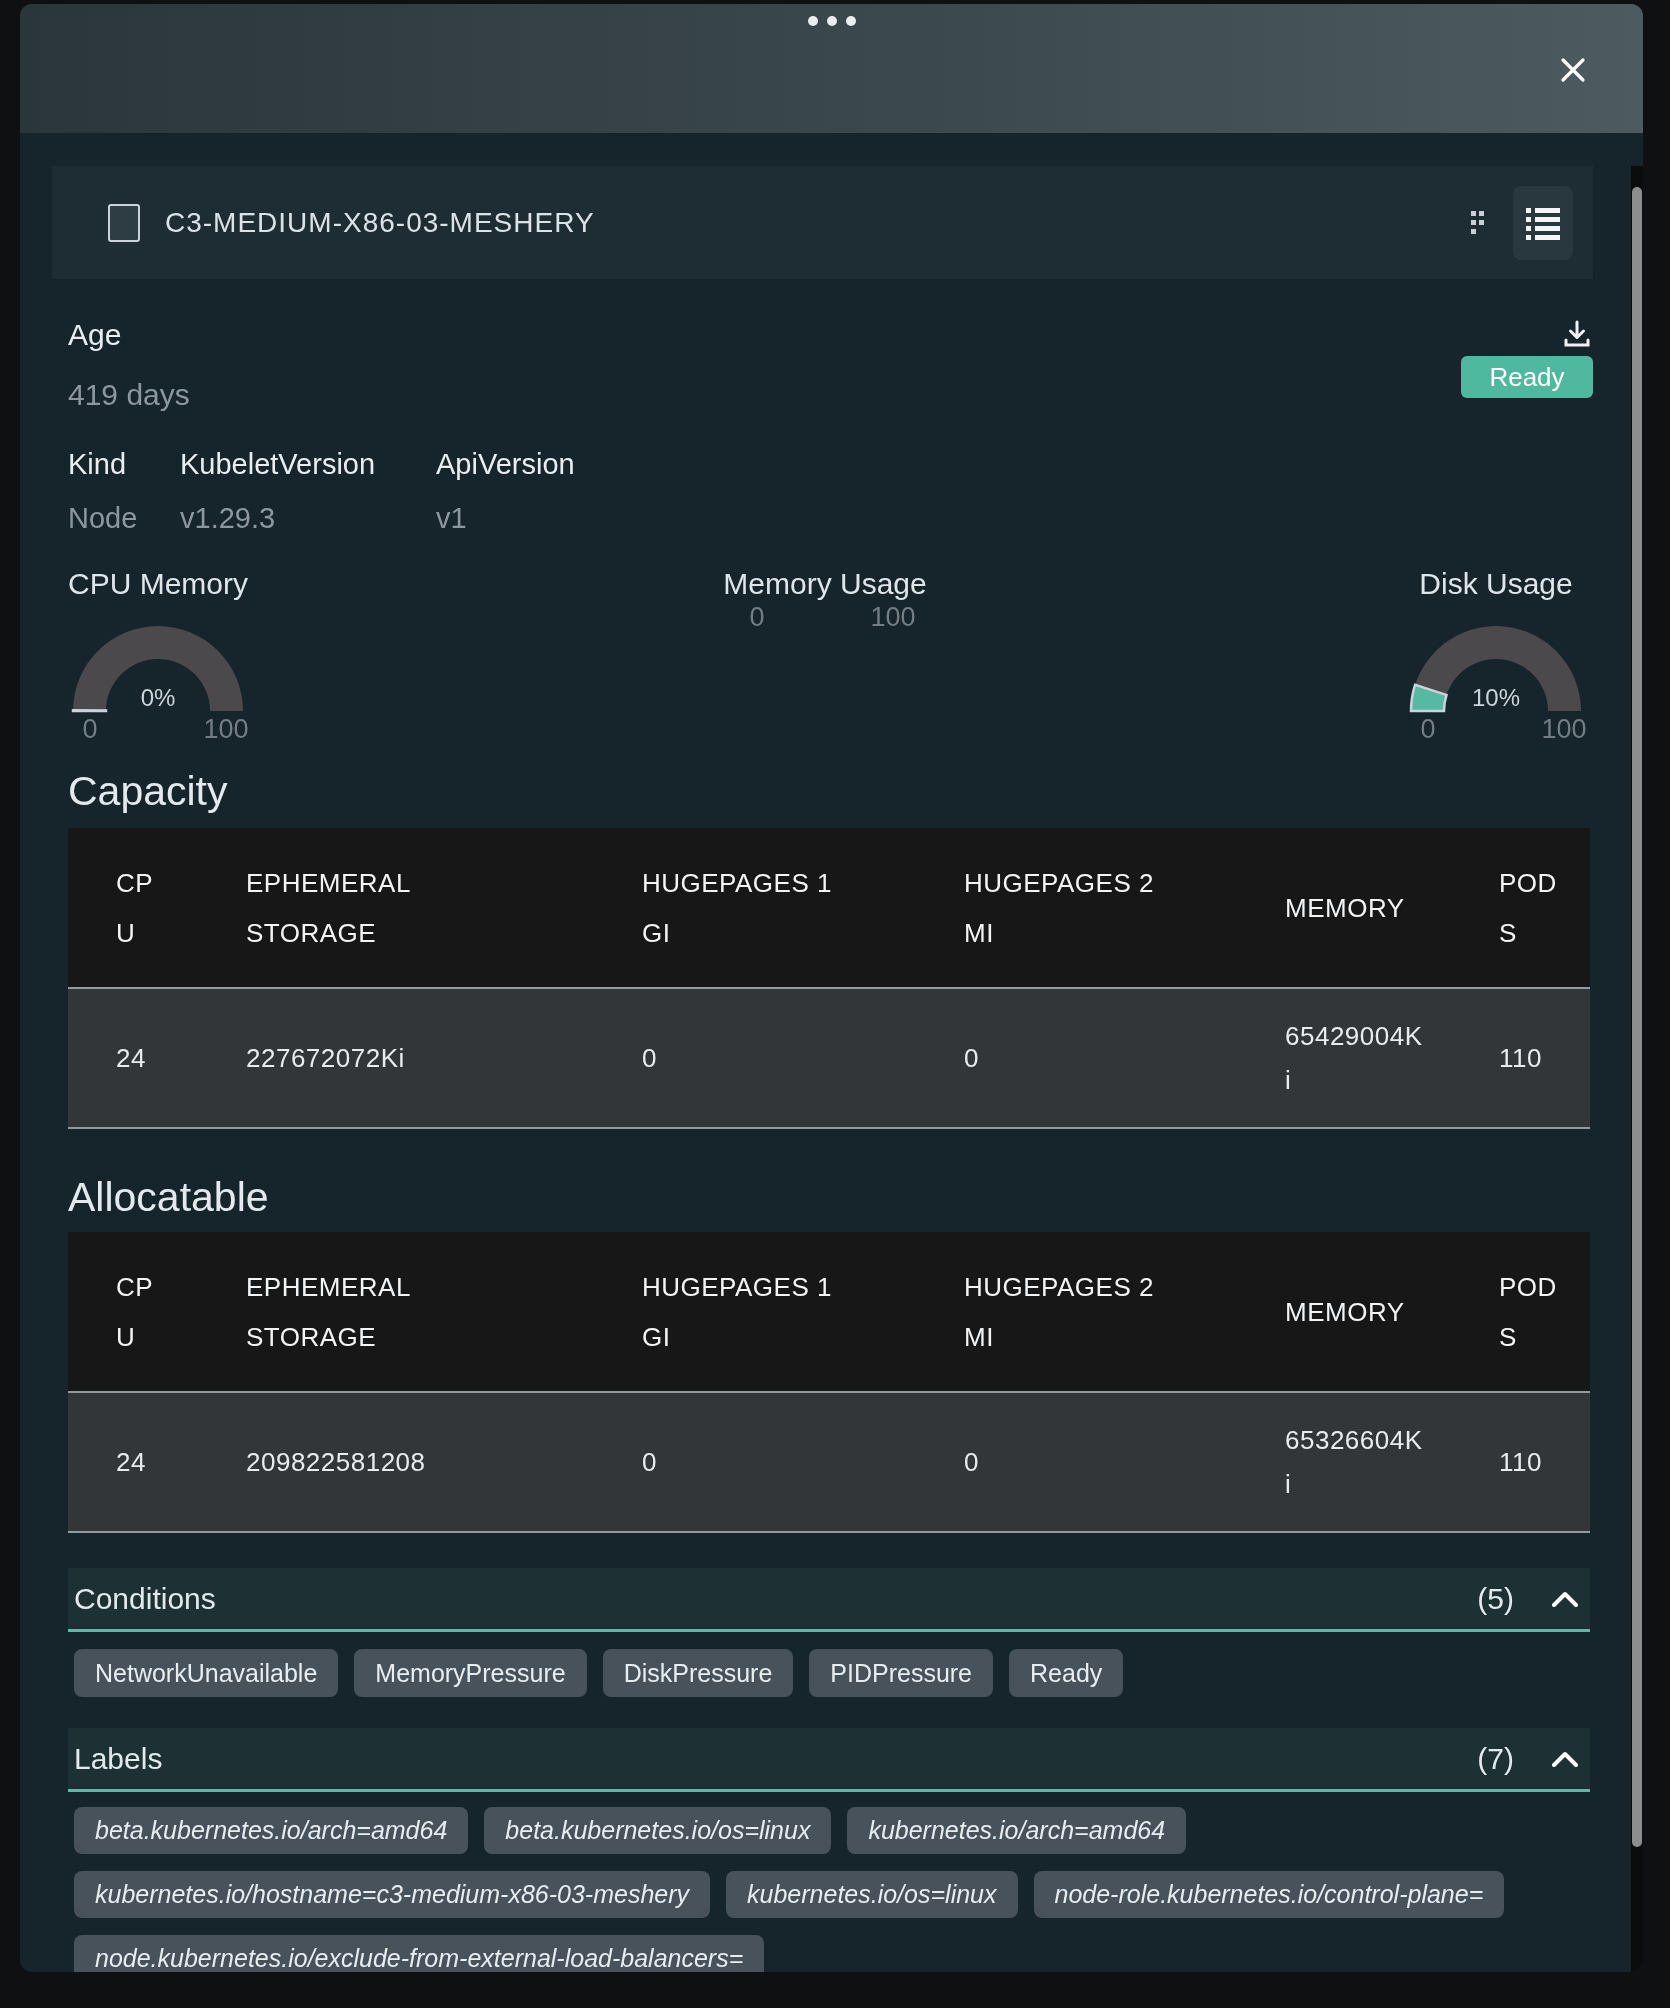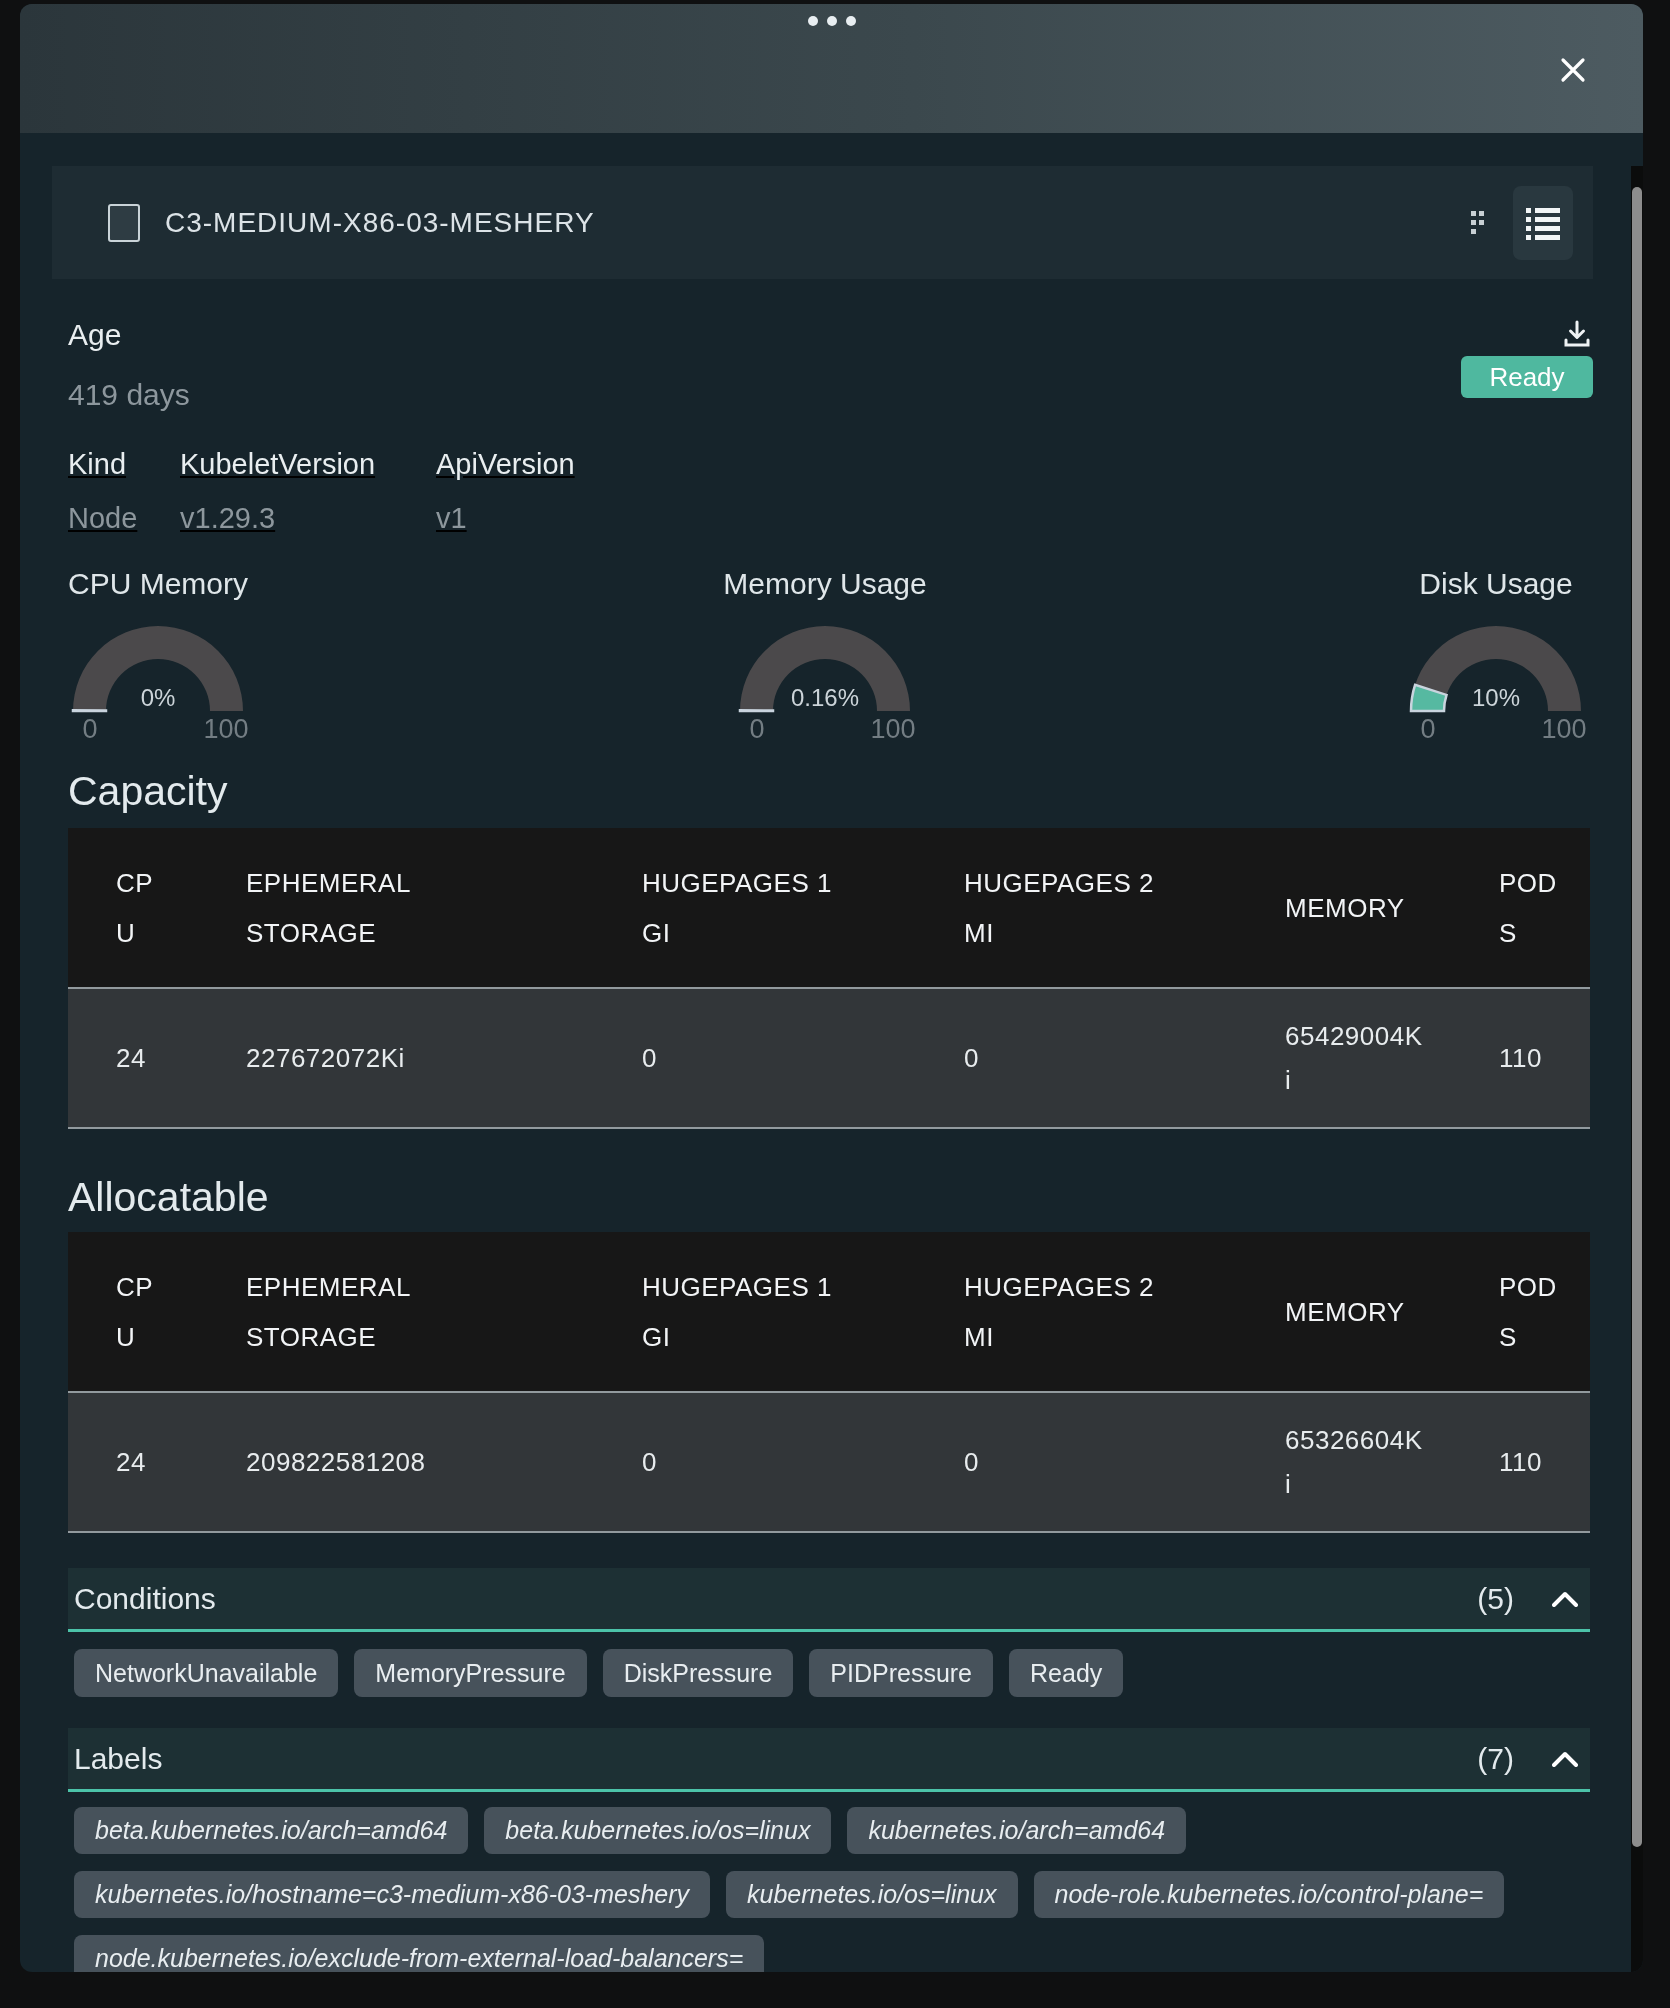--- a/index.html
+++ b/index.html
@@ -41,21 +41,21 @@
   .meta-row { margin:39px 50px 0 48px; display:flex; justify-content:space-between; }
   .meta-label { font-size:30px; color:#e9eef0; line-height:34px; }
   .meta-value { margin-top:26px; font-size:30px; color:#8d979d; line-height:34px; }
   .meta-right { display:flex; flex-direction:column; align-items:flex-end; }
   .dl-icon { width:32px; height:32px; color:#eef2f4; cursor:pointer; }
   .status-badge { margin-top:6px; width:132px; height:42px; background:#4fb89f;
     border-radius:6px; color:#fff; font-size:26px; display:flex; align-items:center;
     justify-content:center; }
 
   
-  .kv-row { margin:35px 50px 4px 48px; display:flex;text-decoration:underline; }
+  .kv-row { margin:35px 50px 4px 48px; display:flex; }
   .kv-col:nth-child(1){ width:112px; } .kv-col:nth-child(2){ width:256px; }
   .kv-label { font-size:29px; color:#e9eef0; line-height:34px; }
   .kv-value { margin-top:20px; font-size:29px; color:#8d979d; line-height:34px; }
 
   
   .gauges { position:relative; margin:31px 50px 0 48px; height:177px; }
   .gauge { position:absolute; top:0; width:240px; }
   .gauge-title { text-align:center; font-size:30px; color:#dfe6e9; line-height:36px; }
   .gauge-wrap { position:relative; width:240px; height:110px; margin-top:2px; }
   .gauge-value { position:absolute; left:0; right:0; bottom:2px; text-align:center;
@@ -189,24 +189,20 @@
               <path d="M 35 106.99999999999999 A 85 85 0 0 1 205 107 L 172 107 A 52 52 0 0 0 68 107 Z" fill="#4b494b"></path>
               <path d="M 35 106.99999999999999 A 85 85 0 0 1 35.00262160019288 106.33241842445953 L 68.00160380247094 106.591597153787 A 52 52 0 0 0 68 107 Z" fill="#56b9a1" stroke="#c9d4de" stroke-width="2.5"></path>
             </svg><div class="gauge-value">0%</div></div>
           <div class="gauge-ticks">
             <span class="tick-min">0</span>
             <span class="tick-max">100</span>
           </div>
         </div>
         <div class="gauge" style="left: 637px;">
           <div class="gauge-title">Memory Usage</div>
-          <div class="gauge-wrap"><svg width="240" height="110" viewBox="0 0 240 110">
-              <path d="M 35 106.99999999999999 A 85 85 0 0 1 205 107 L 172 107 A 52 52 0 0 0 68 107 Z" fill="#4b494b"></path>
-              <path d="M 35 106.99999999999999 A 85 85 0 0 1 35.00262160019288 106.33241842445953 L 68.00160380247094 106.591597153787 A 52 52 0 0 0 68 107 Z" fill="#56b9a1" stroke="#c9d4de" stroke-width="2.5"></path>
-            </svg><div class="gauge-value">0.16%</div></div>
           <div class="gauge-ticks">
             <span class="tick-min">0</span>
             <span class="tick-max">100</span>
           </div>
         </div>
         <div class="gauge" style="left: 1308px;">
           <div class="gauge-title">Disk Usage</div>
           <div class="gauge-wrap"><svg width="240" height="110" viewBox="0 0 240 110">
               <path d="M 35 106.99999999999999 A 85 85 0 0 1 205 107 L 172 107 A 52 52 0 0 0 68 107 Z" fill="#4b494b"></path>
               <path d="M 35 106.99999999999999 A 85 85 0 0 1 39.160196114911955 80.73355547812946 L 70.54506115265201 90.93111629250274 A 52 52 0 0 0 68 107 Z" fill="#56b9a1" stroke="#c9d4de" stroke-width="2.5"></path>

